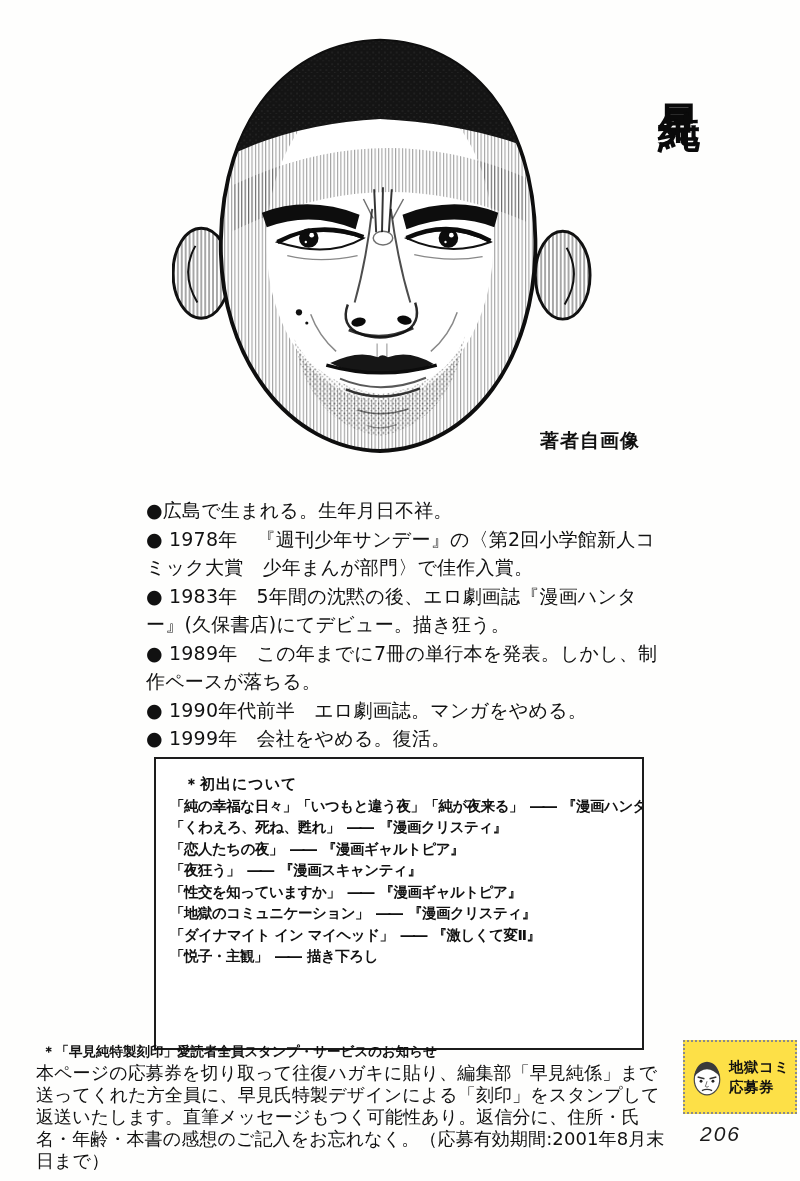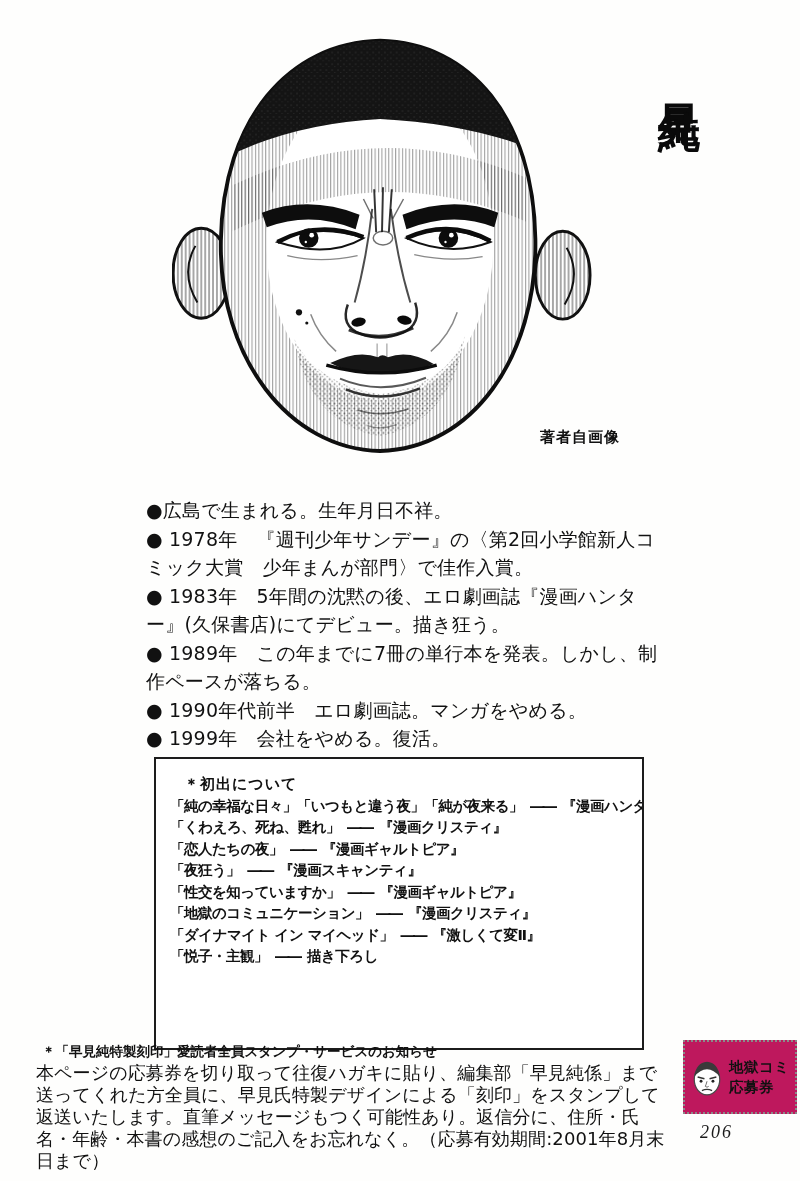--- a/index.html
+++ b/index.html
@@ -8,21 +8,21 @@
     position:relative;
     background:#fefefd;
     color:#111;
     font-family:"DejaVu Sans", sans-serif;
     overflow:hidden;
   }
 
   
   .portrait { position:absolute; left:172px; top:20px; width:420px; height:442px; }
   .portrait svg { width:100%; height:100%; }
-  .caption { position:absolute; left:540px; top:428px; font-size:15px; font-weight:700; letter-spacing:1px;font-family:Liberation Mono, monospace; }
+  .caption { position:absolute; left:540px; top:428px; font-size:19px; font-weight:700; letter-spacing:1px;font-family:Liberation Mono, monospace; }
 
   
   .vtitle {
     position:absolute; left:658px; top:70px;
     writing-mode:vertical-rl; text-orientation:upright;
     font-size:42px; font-weight:700; letter-spacing:4px; line-height:1;
     color:#0a0a0a;
   }
 
   
@@ -43,31 +43,31 @@
   .credit-dash { margin:0 7px; letter-spacing:-2px; }
 
   
   .notice { position:absolute; left:36px; top:1040px; width:632px; }
   .notice-heading { font-size:13.5px; font-weight:700; line-height:22px; padding-left:6px; }
   .notice-body { font-size:18px; line-height:22px; word-break:break-all; letter-spacing:0.1px; }
 
   
   .coupon {
     position:absolute; left:683px; top:1040px; width:114px; height:74px;
-    border:2px dotted #8a8a8a; background:#be185d;
+    border:2px dotted #8a8a8a; background:#fde047;
     display:flex; align-items:center; gap:5px; padding:4px 3px 4px 5px;
   }
   .coupon-face { width:34px; height:42px; flex:0 0 auto; }
   .coupon-text { font-size:14.5px; font-weight:700; line-height:20px; letter-spacing:0.5px; }
 
   
   .pagenum {
     position:absolute; left:700px; top:1122px;
-    font-family:Liberation Serif, serif; font-style:italic;
-    font-size:18px; letter-spacing:2px; color:#1a1a1a;
+    font-family:Liberation Sans, sans-serif; font-style:italic;
+    font-size:21px; letter-spacing:2px; color:#1a1a1a;
   }
 </style>
 </head>
 <body>
 
 <div class="portrait">
   <svg viewBox="0 0 430 450">
     <defs>
       <pattern id="vh" width="4" height="9" patternUnits="userSpaceOnUse">
         <path d="M2,0 V9" stroke="#141414" stroke-width="1"></path>

